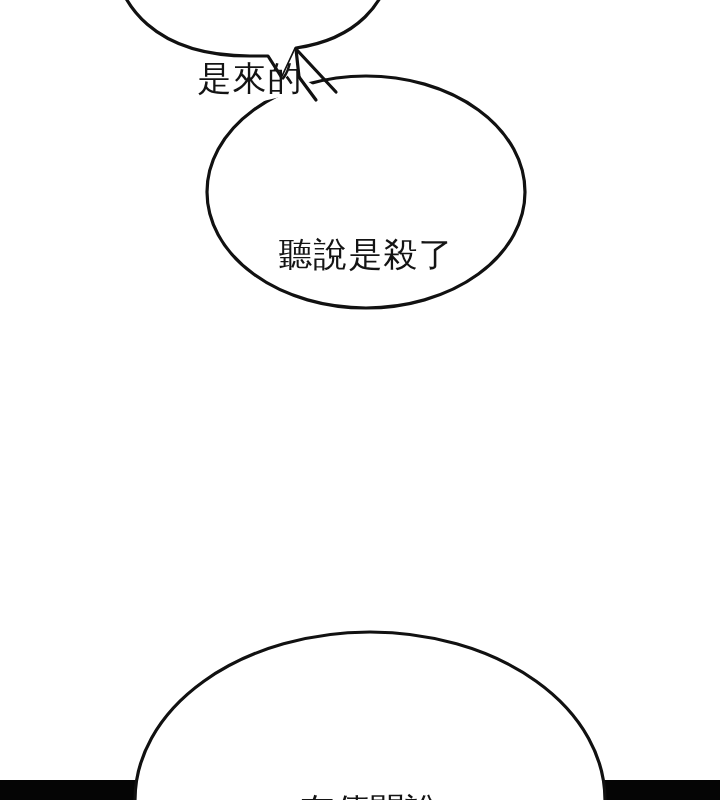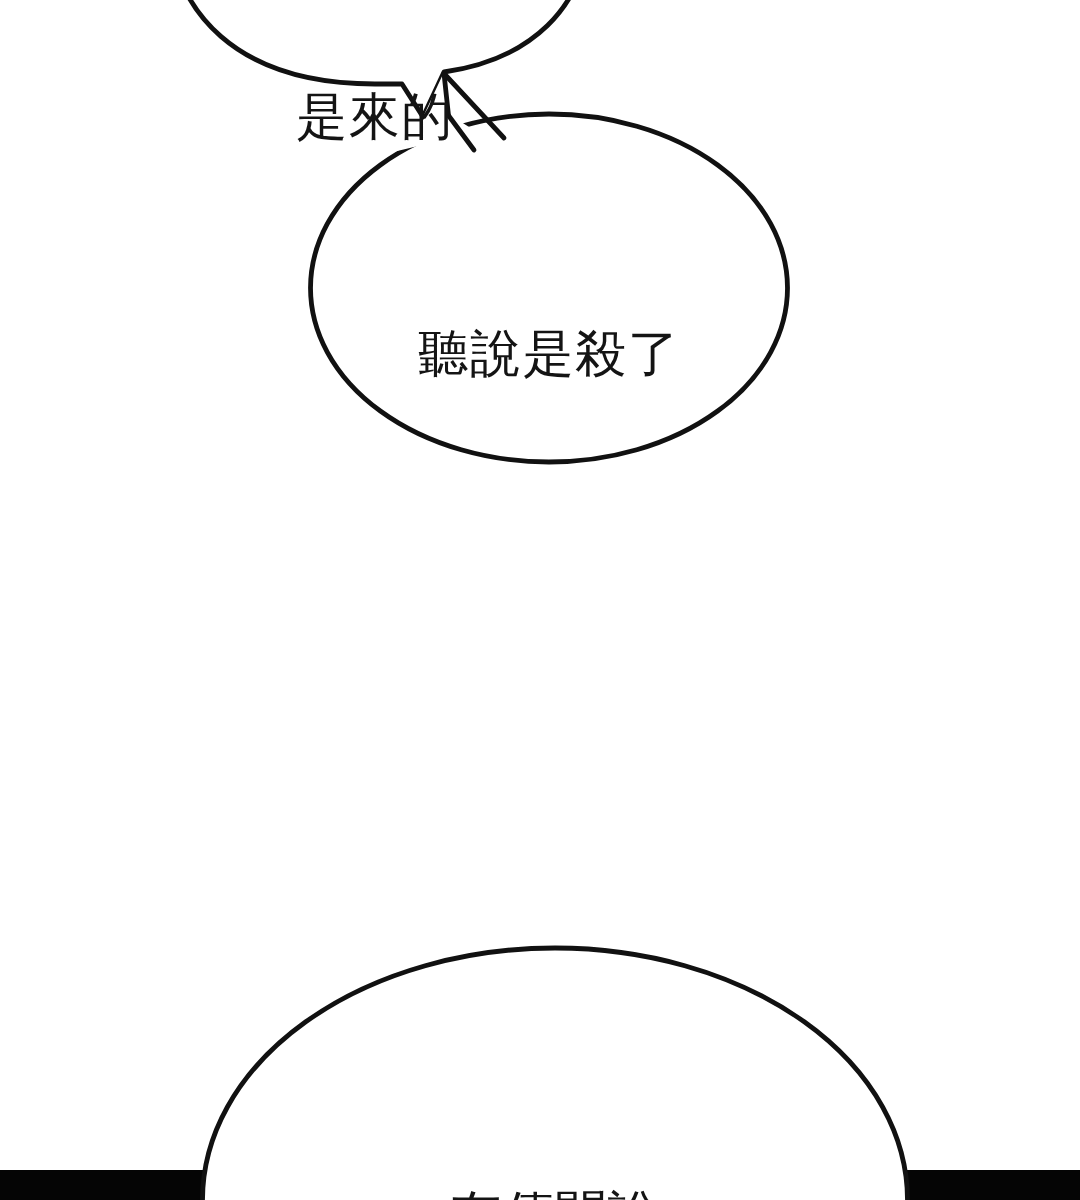--- a/index.html
+++ b/index.html
@@ -34,21 +34,21 @@
     white-space: pre;
     font-weight: 400;
   }
   #text-top-partial {
     left: 140px;
     top: -22px;
     width: 220px;
   }
   #text-main {
     left: 206px;
-    top: 136px;
+    top: 154px;
     width: 320px;
   }
   #text-bottom {
     left: 180px;
     top: 710px;
     width: 380px;
   }
   .line {
     display: block;
   }

